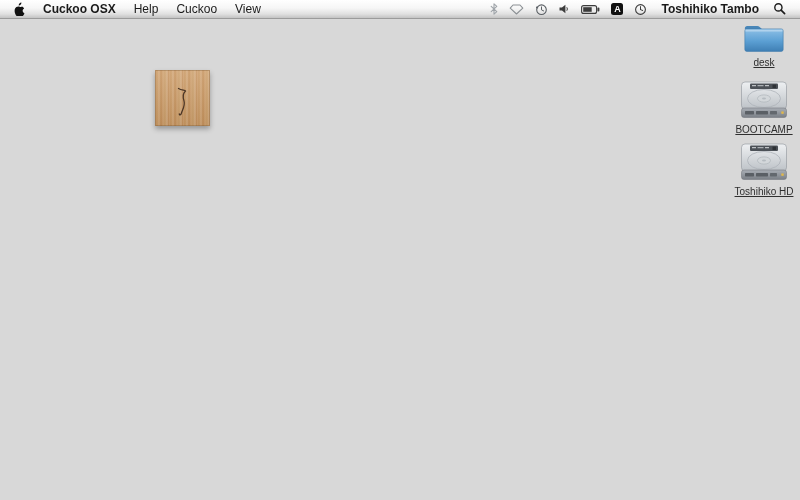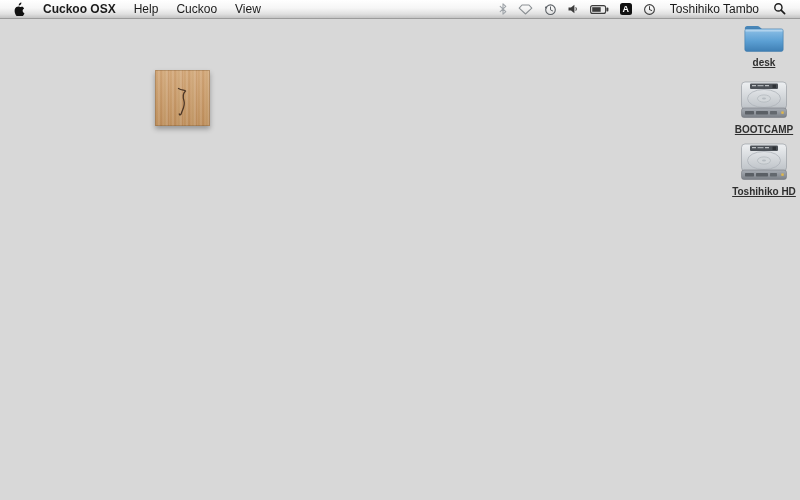--- a/index.html
+++ b/index.html
@@ -17,34 +17,34 @@
     border-bottom:1px solid #9b9b9b;
     display:flex;align-items:center;justify-content:space-between;
     font-size:12px;color:#1a1a1a;
   }
   .menubar-left{display:flex;align-items:center;height:100%;padding-left:13px;}
   .menubar-right{display:flex;align-items:center;height:100%;padding-right:12px;gap:9px;}
   .apple-menu{display:flex;align-items:center;height:100%;padding:0 9px 0 0;cursor:default;}
   .app-name{font-weight:bold;padding:0 9px;cursor:default;}
   .menu-item{padding:0 9px;cursor:default;}
   .status-item{display:flex;align-items:center;height:100%;padding:0 1px;cursor:default;}
-  .username{font-weight:normal;padding:0 4px;cursor:default;text-align:center;}
+  .username{font-weight:bold;padding:0 4px;cursor:default;text-align:center;}
   .kbd-box{
     width:12px;height:12px;background:#111;color:#fff;border-radius:2.5px;
     font-size:9px;font-weight:bold;display:flex;align-items:center;justify-content:center;
     line-height:1;
   }
   
   .desk-icon{
     position:absolute;left:726px;width:76px;
     display:flex;flex-direction:column;align-items:center;gap:3px;
     cursor:default;
   }
   .desk-icon .label{
-    font-size:10px;font-weight:bold;color:#2f2f2f;
+    font-size:10px;font-weight:normal;color:#2f2f2f;
     text-decoration:underline;text-align:right;line-height:1.1;
     max-width:76px;white-space:nowrap;
   }
   .icon-folder{top:21px;}
   .icon-bootcamp{top:79px;}
   .icon-machd{top:141px;}
   
   .wood-tile{
     position:absolute;left:155px;top:70px;width:55px;height:56px;
     background:

